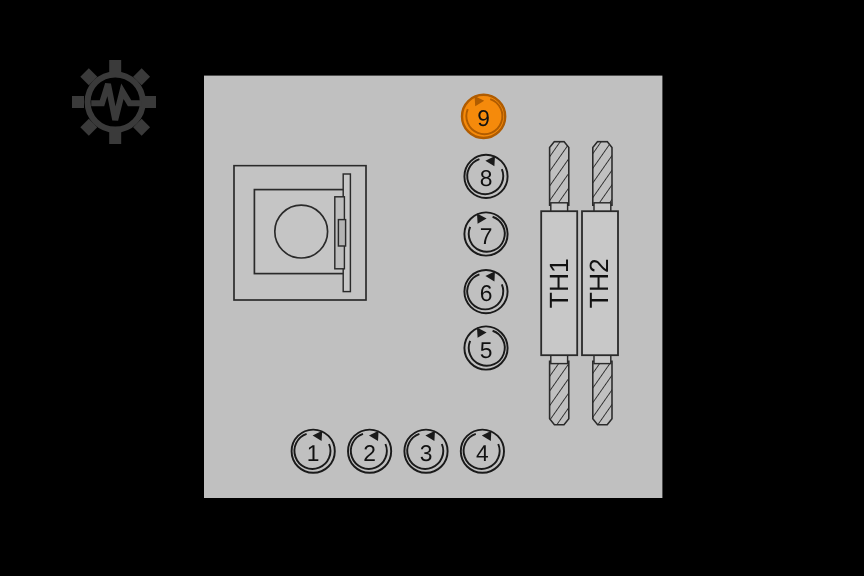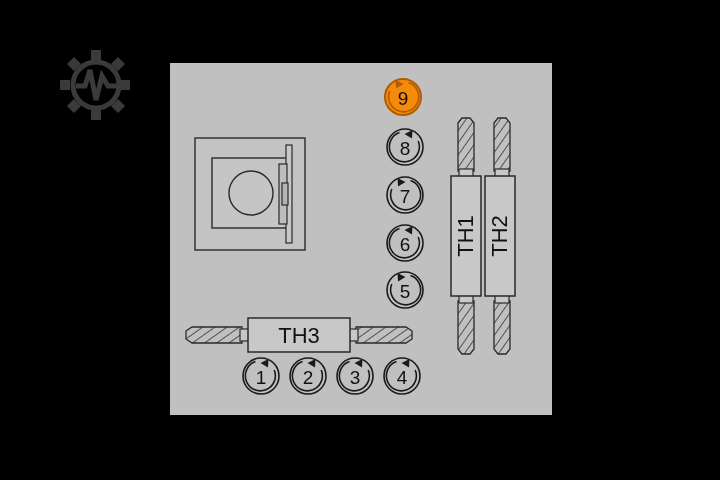--- a/index.html
+++ b/index.html
@@ -113,40 +113,20 @@
         <rect x="18" y="21" width="78" height="70" fill="#c5c5c5" stroke="#2a2a2a" stroke-width="1.4"></rect>
 
         <circle cx="57" cy="56" r="22" fill="#c5c5c5" stroke="#2a2a2a" stroke-width="1.4"></circle>
 
         <rect x="92" y="8" width="6" height="98" fill="#c8c8c8" stroke="#2a2a2a" stroke-width="1.2"></rect>
         <rect x="85" y="27" width="8" height="60" fill="#bdbdbd" stroke="#2a2a2a" stroke-width="1.2"></rect>
         <rect x="88" y="46" width="6" height="22" fill="#b4b4b4" stroke="#2a2a2a" stroke-width="1.2"></rect>
       </svg>
     </div>
 
-    <div class="abs" id="th3-assembly">
-      <svg width="230" height="42" viewBox="0 0 230 42">
-        <defs>
-          <pattern id="hatch-h" width="7" height="7" patternUnits="userSpaceOnUse" patternTransform="rotate(55)">
-            <line x1="0" y1="0" x2="0" y2="7" stroke="#2a2a2a" stroke-width="1.5"></line>
-          </pattern>
-        </defs>
-
-        <polygon points="2,17 8,13 58,13 58,29 8,29 2,25" fill="url(#hatch-h)" stroke="#2a2a2a" stroke-width="1.3"></polygon>
-
-        <polygon points="172,13 222,13 228,17 228,25 222,29 172,29" fill="url(#hatch-h)" stroke="#2a2a2a" stroke-width="1.3"></polygon>
-
-        <rect x="56" y="15" width="10" height="12" fill="#c8c8c8" stroke="#2a2a2a" stroke-width="1.2"></rect>
-
-        <rect x="164" y="15" width="10" height="12" fill="#c8c8c8" stroke="#2a2a2a" stroke-width="1.2"></rect>
-
-        <rect x="64" y="4" width="102" height="34" fill="#c8c8c8" stroke="#2a2a2a" stroke-width="1.5"></rect>
-        <text x="115" y="29" text-anchor="middle" font-size="22" class="comp-label" font-family="Liberation Sans, sans-serif">TH3</text>
-      </svg>
-    </div>
 
     <div class="abs" id="th-vertical-group">
       <svg width="70" height="238" viewBox="0 0 70 238">
         <defs>
           <pattern id="hatch-v" width="7" height="7" patternUnits="userSpaceOnUse" patternTransform="rotate(35)">
             <line x1="0" y1="0" x2="0" y2="7" stroke="#2a2a2a" stroke-width="1.5"></line>
           </pattern>
         </defs>
 
         <g>

